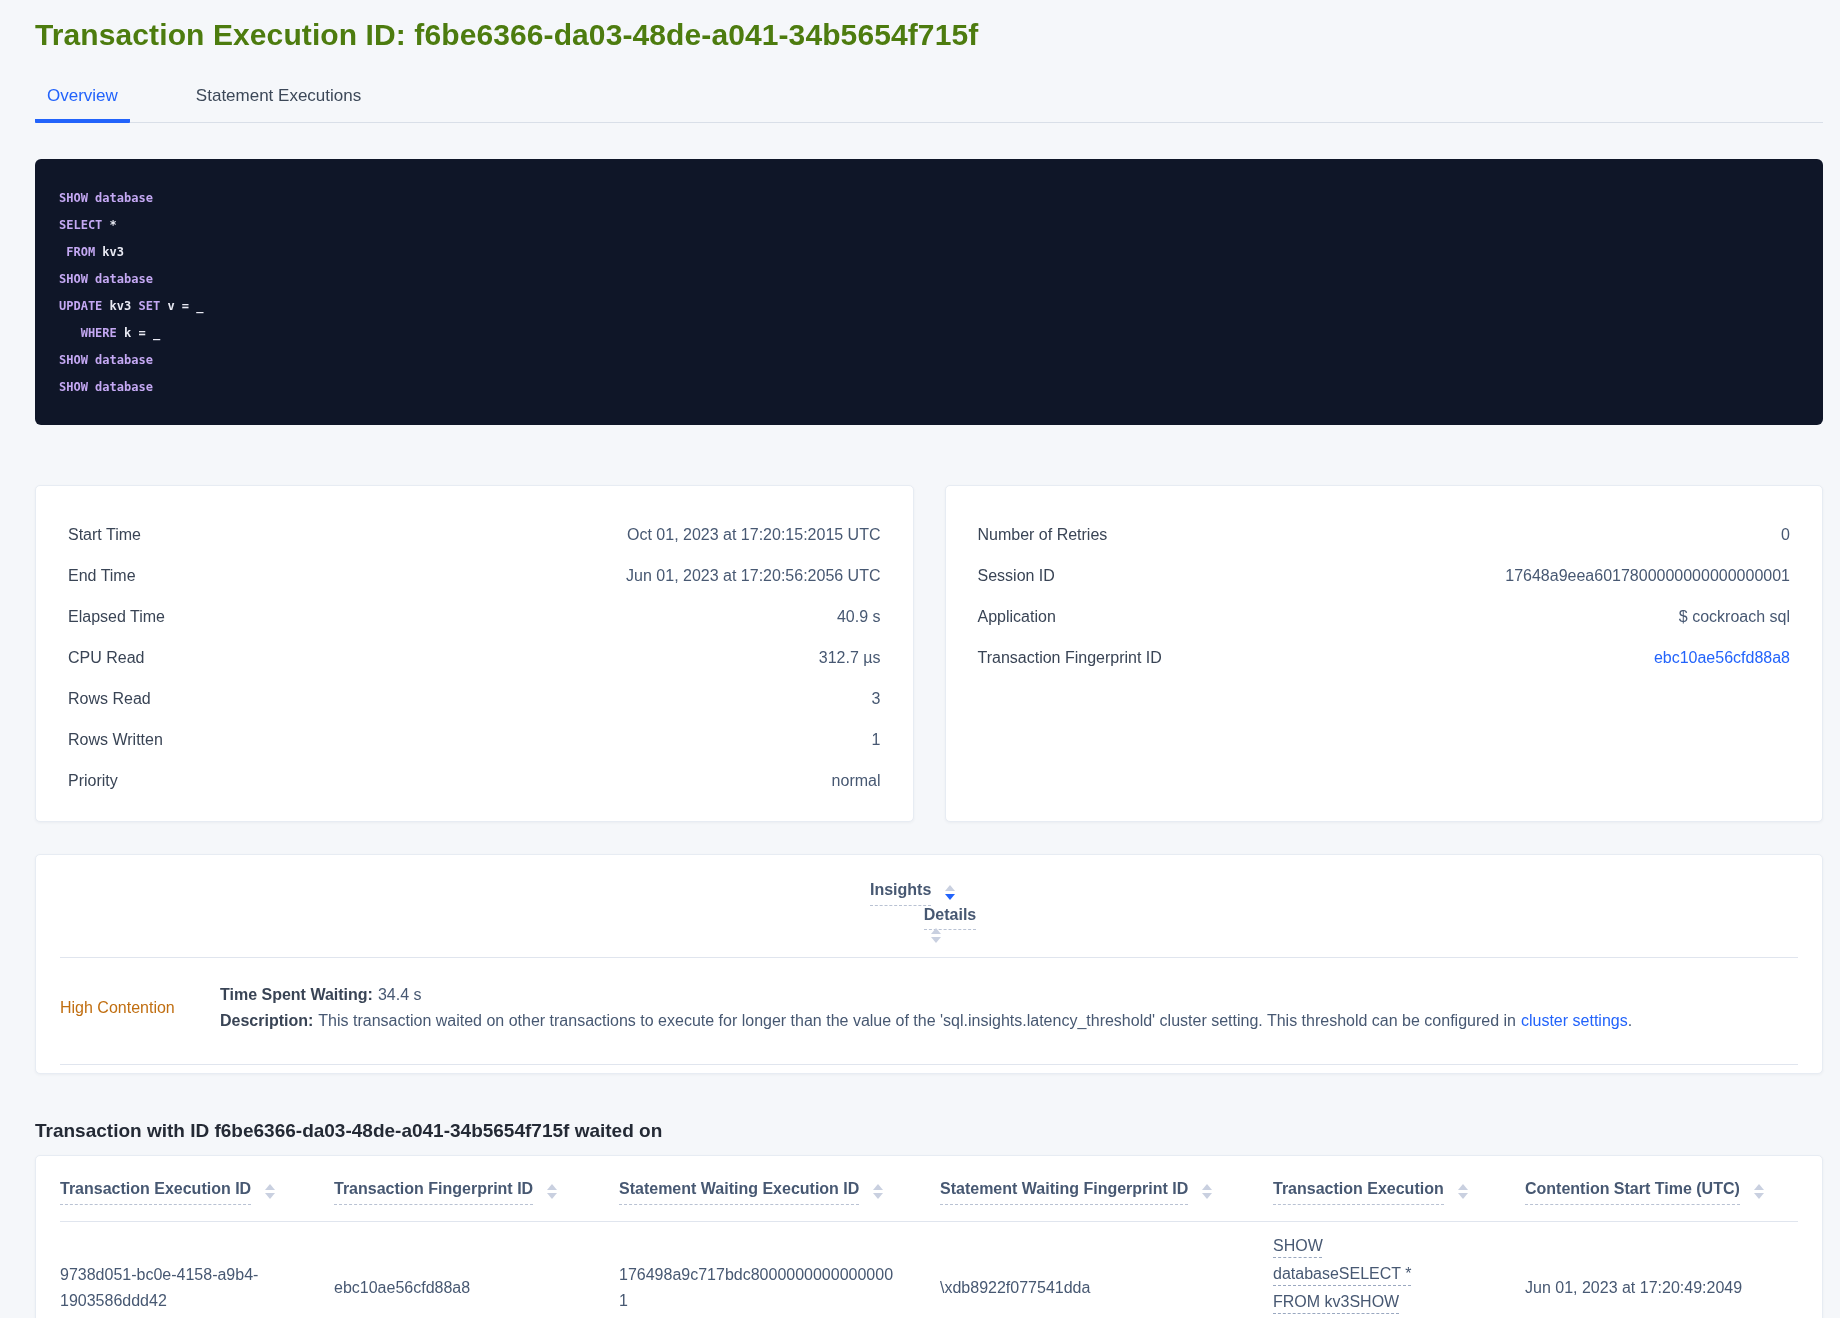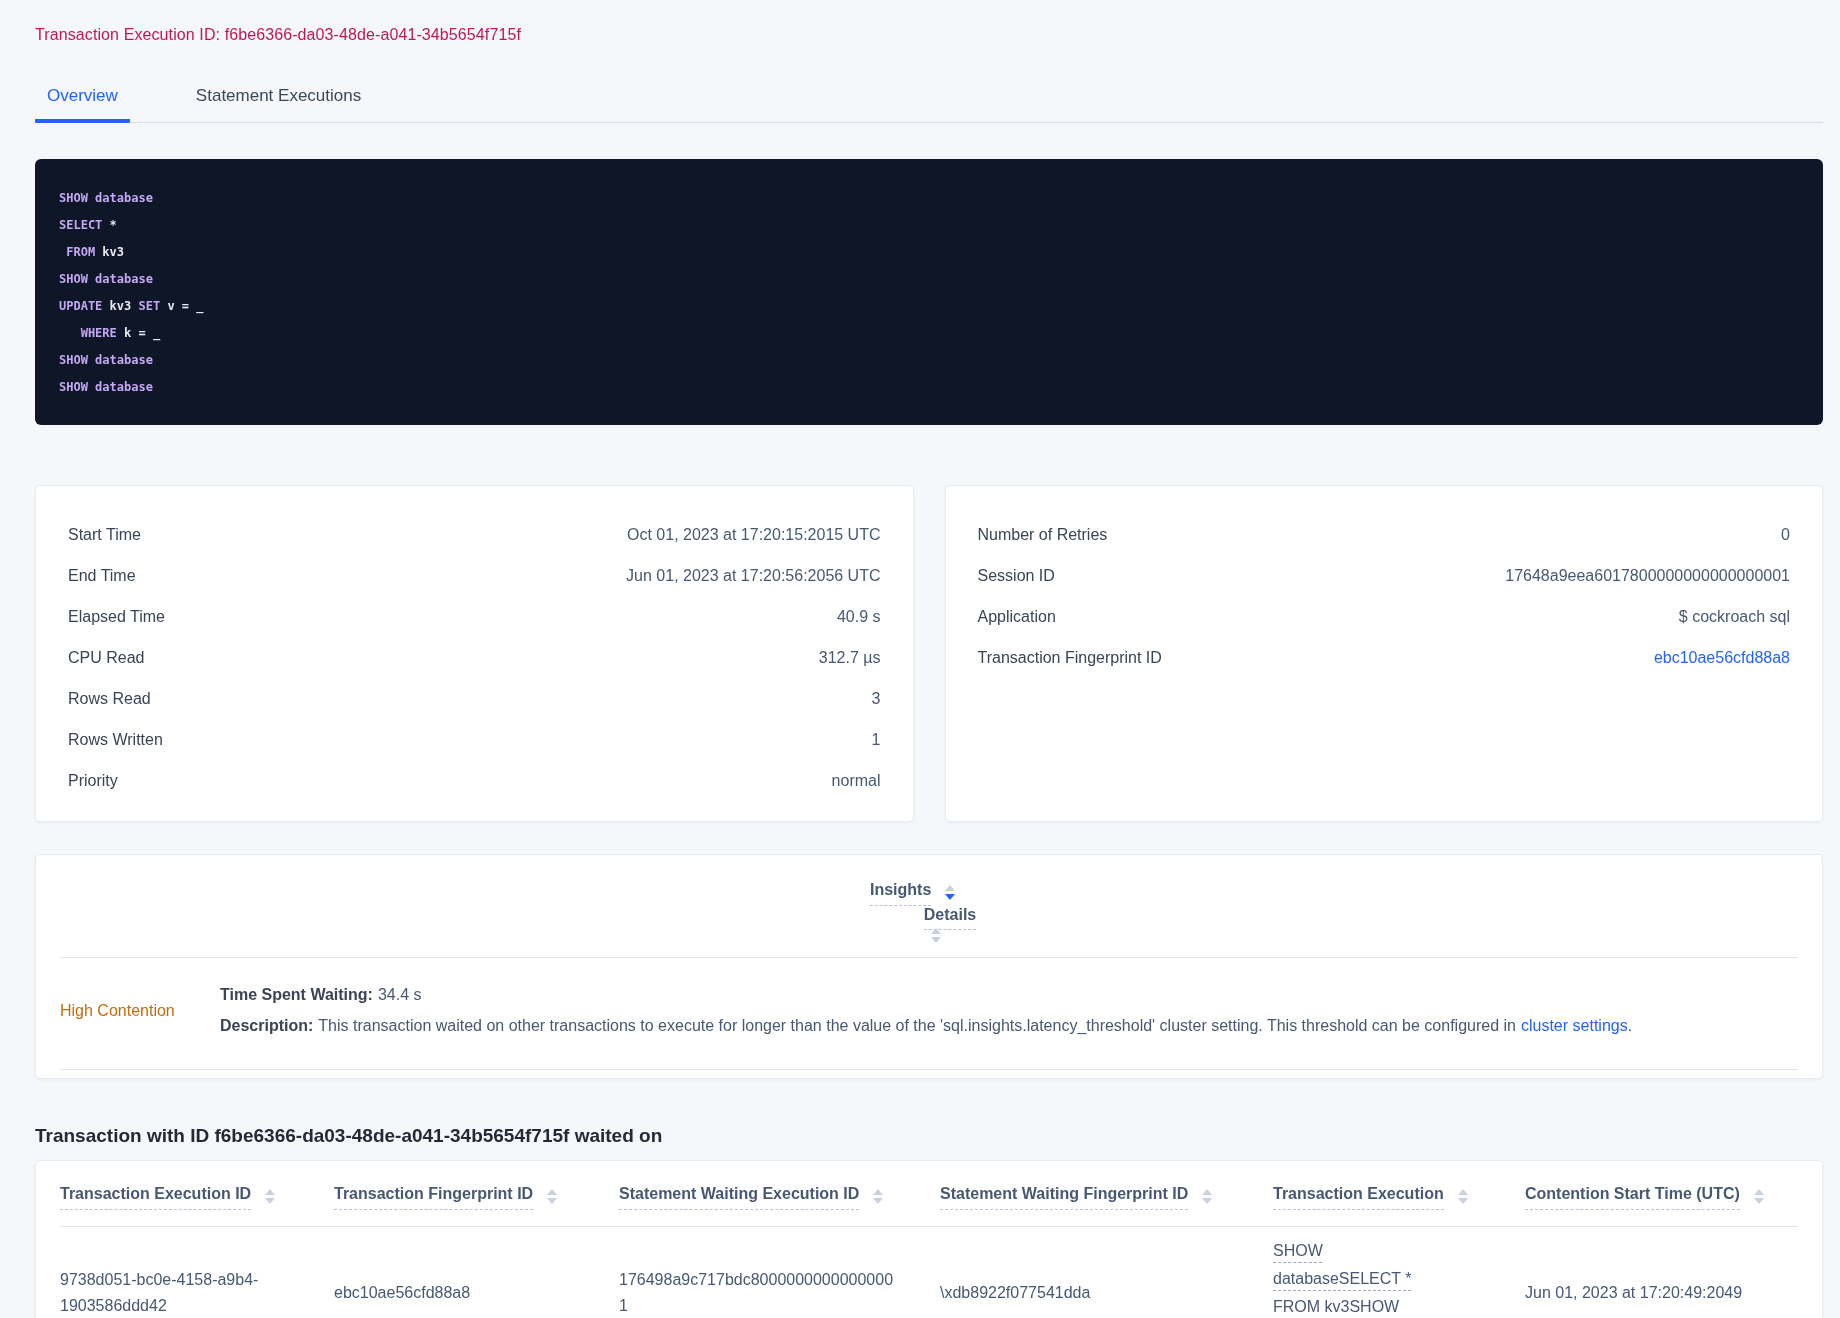--- a/index.html
+++ b/index.html
@@ -6,21 +6,21 @@
   html,body { width:1840px; height:1318px; overflow:hidden; }
   body {
     background:#f5f7fa;
     font-family:"Liberation Sans", sans-serif;
     color:#475872;
   }
   .page { padding:20px 17px 0 35px; }
 
   
   .page-title {
-    font-size:16px; font-weight:normal; color:#be185d; line-height:30px;
+    font-size:30px; font-weight:bold; color:#4d7c0f; line-height:30px;
     letter-spacing:0.1px;
   }
 
   
   .tabs {
     margin-top:26px; display:flex; align-items:flex-end;
     border-bottom:1px solid #d9dfe8; width:1788px;text-align:right;
   }
   .tab {
     font-size:17px; color:#3c4858; padding:10px 12px 13px;
@@ -74,21 +74,21 @@
   .sort .dn { width:0; height:0; border-left:5px solid transparent; border-right:5px solid transparent; border-top:6px solid #c9d0e0; }
   .sort.desc .dn { border-top-color:#2263fb; }
   .ins-details-col { margin-left:42px; }
   .ins-spacer { flex:1; }
   .ins-row {
     display:flex; align-items:center; padding:24px 0 30px;
     border-bottom:1px solid #e0e5ee;
   }
   .insight-name { width:160px; font-size:16px; color:#c06e10; }
   .ins-detail-line { font-size:16px; color:#475872; line-height:26px; }
-  .ins-detail-line + .ins-detail-line { margin-top:5px; }
+  .ins-detail-line + .ins-detail-line { }
   .b { font-weight:bold; color:#394455; }
   .gap { margin-left:5px; }
 
   
   .waited-heading {
     margin-top:46px; font-size:19px; font-weight:bold; color:#242a35;
   }
   .waited-card { margin-top:13px; width:1788px; padding:24px 24px 0; }
   .wgrid { display:grid; grid-template-columns:274px 285px 321px 333px 252px 1fr; }
   .wth { display:flex; align-items:flex-start; padding-right:18px; }

